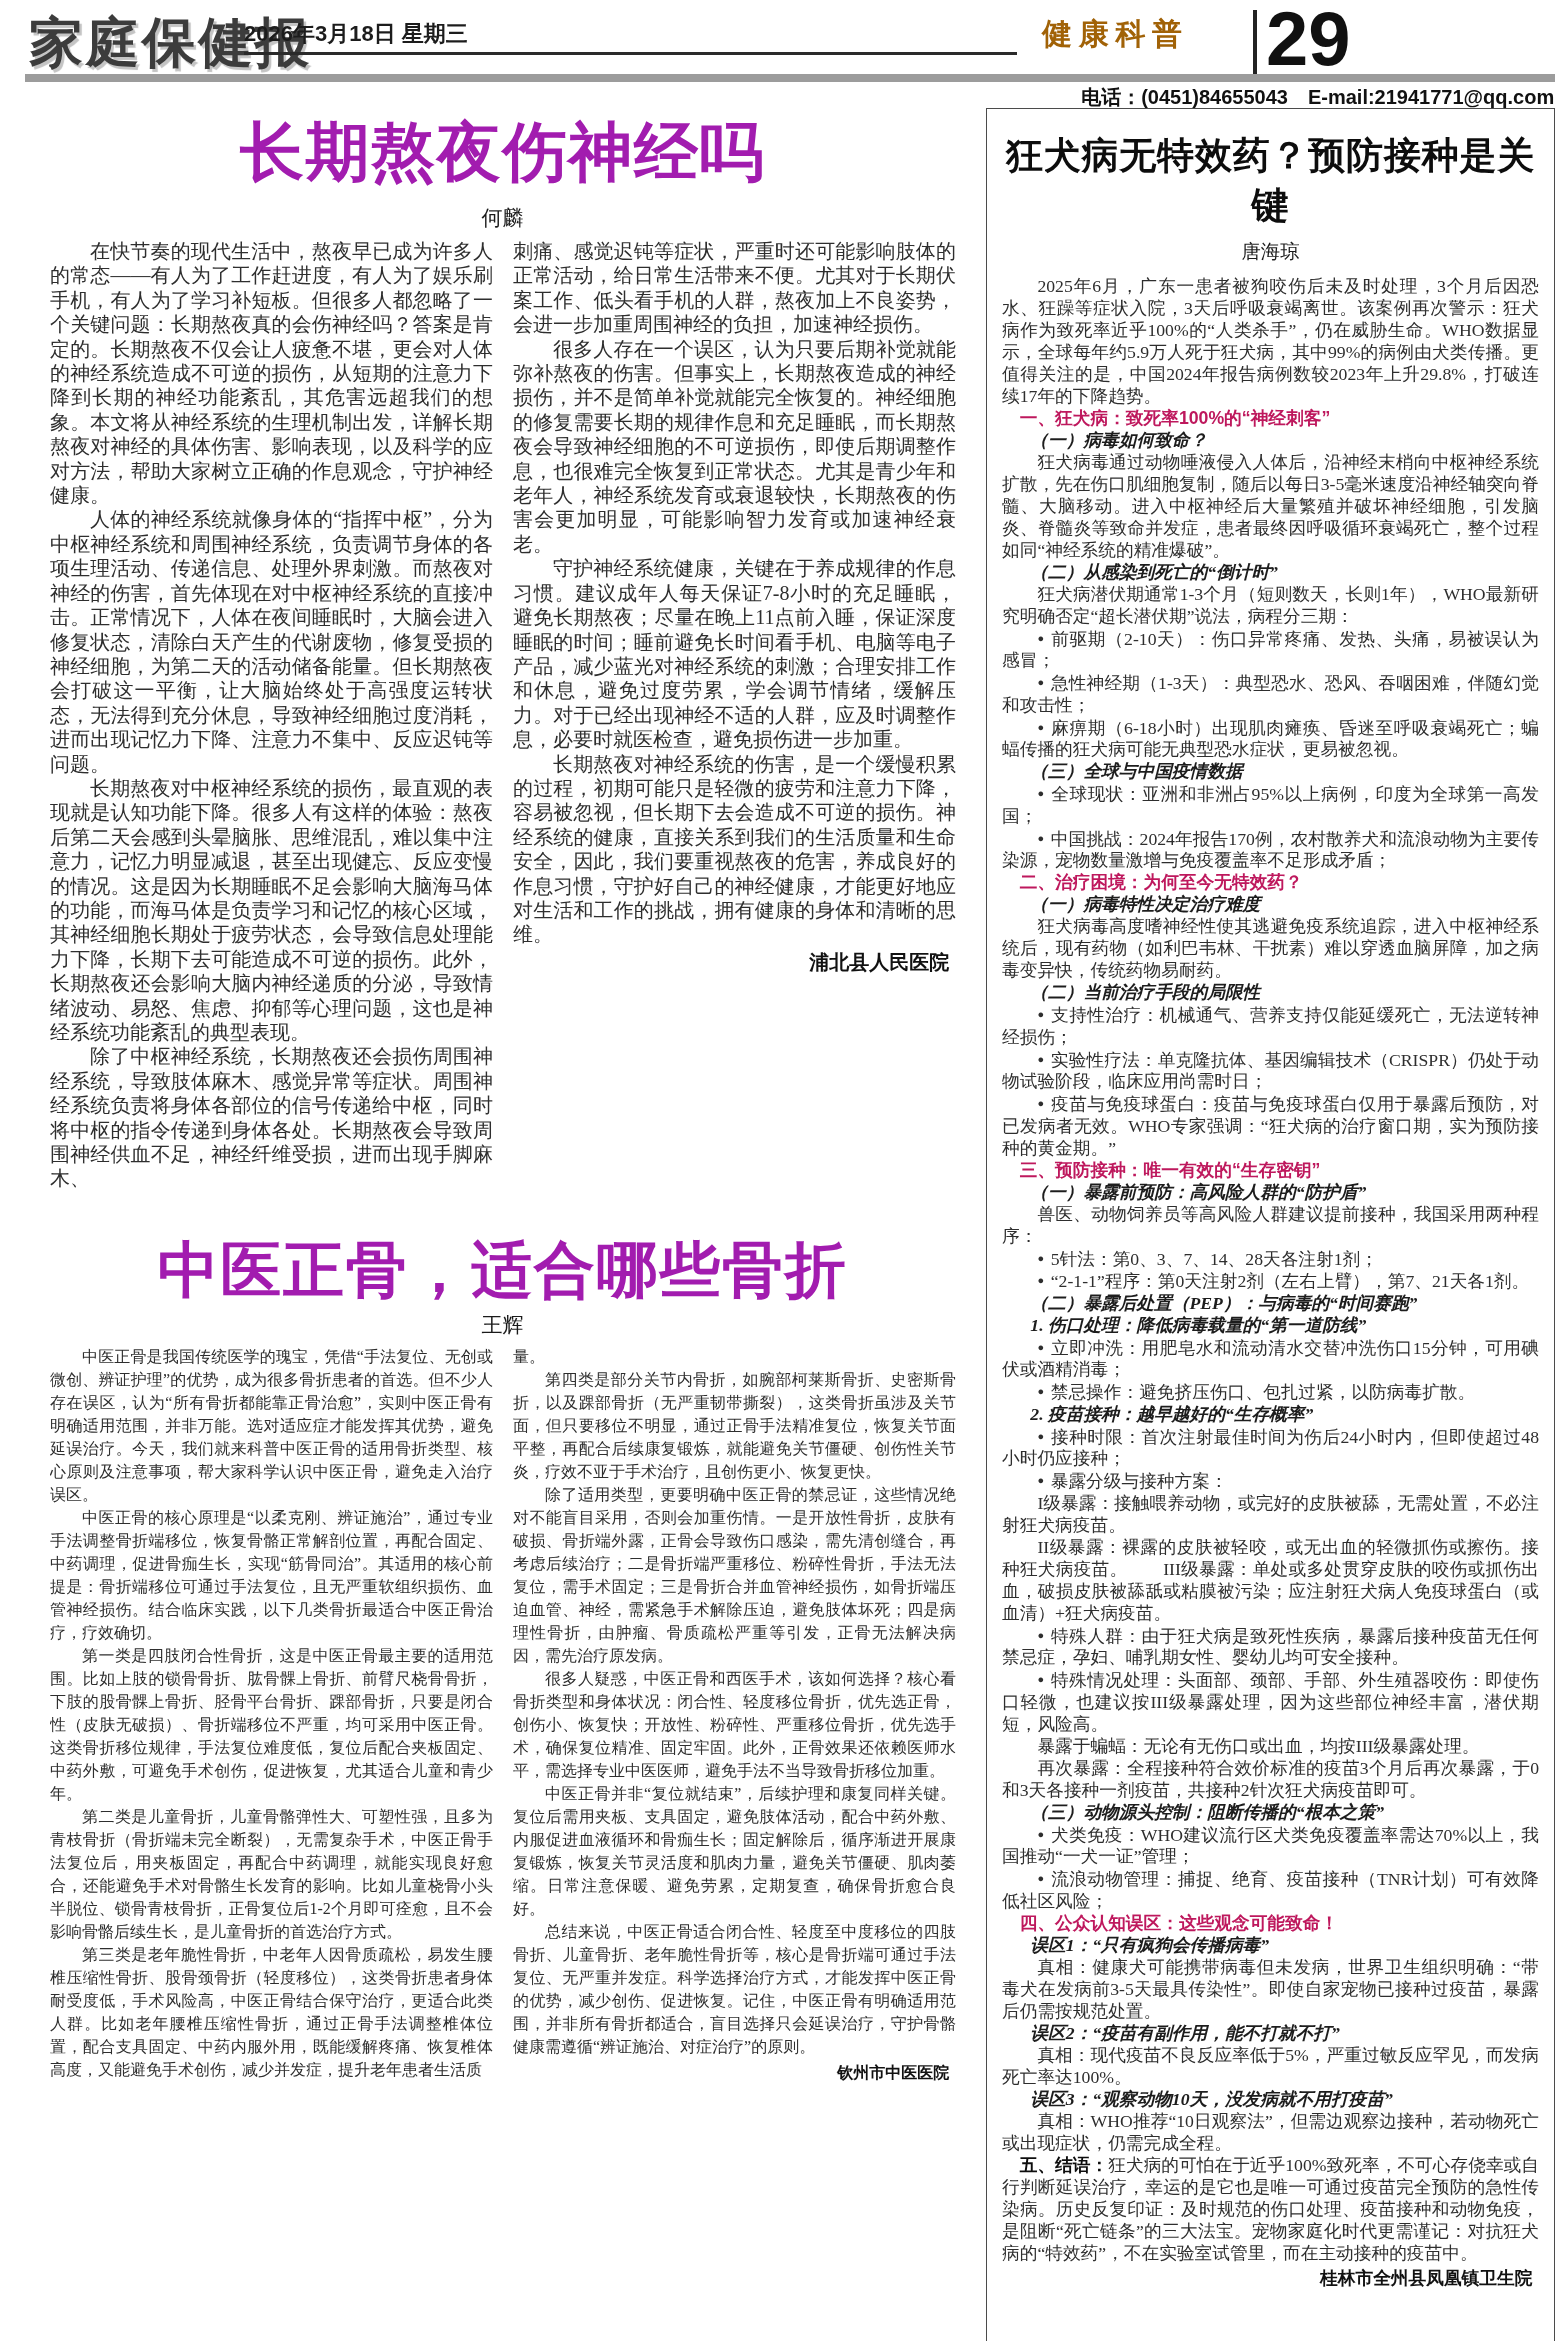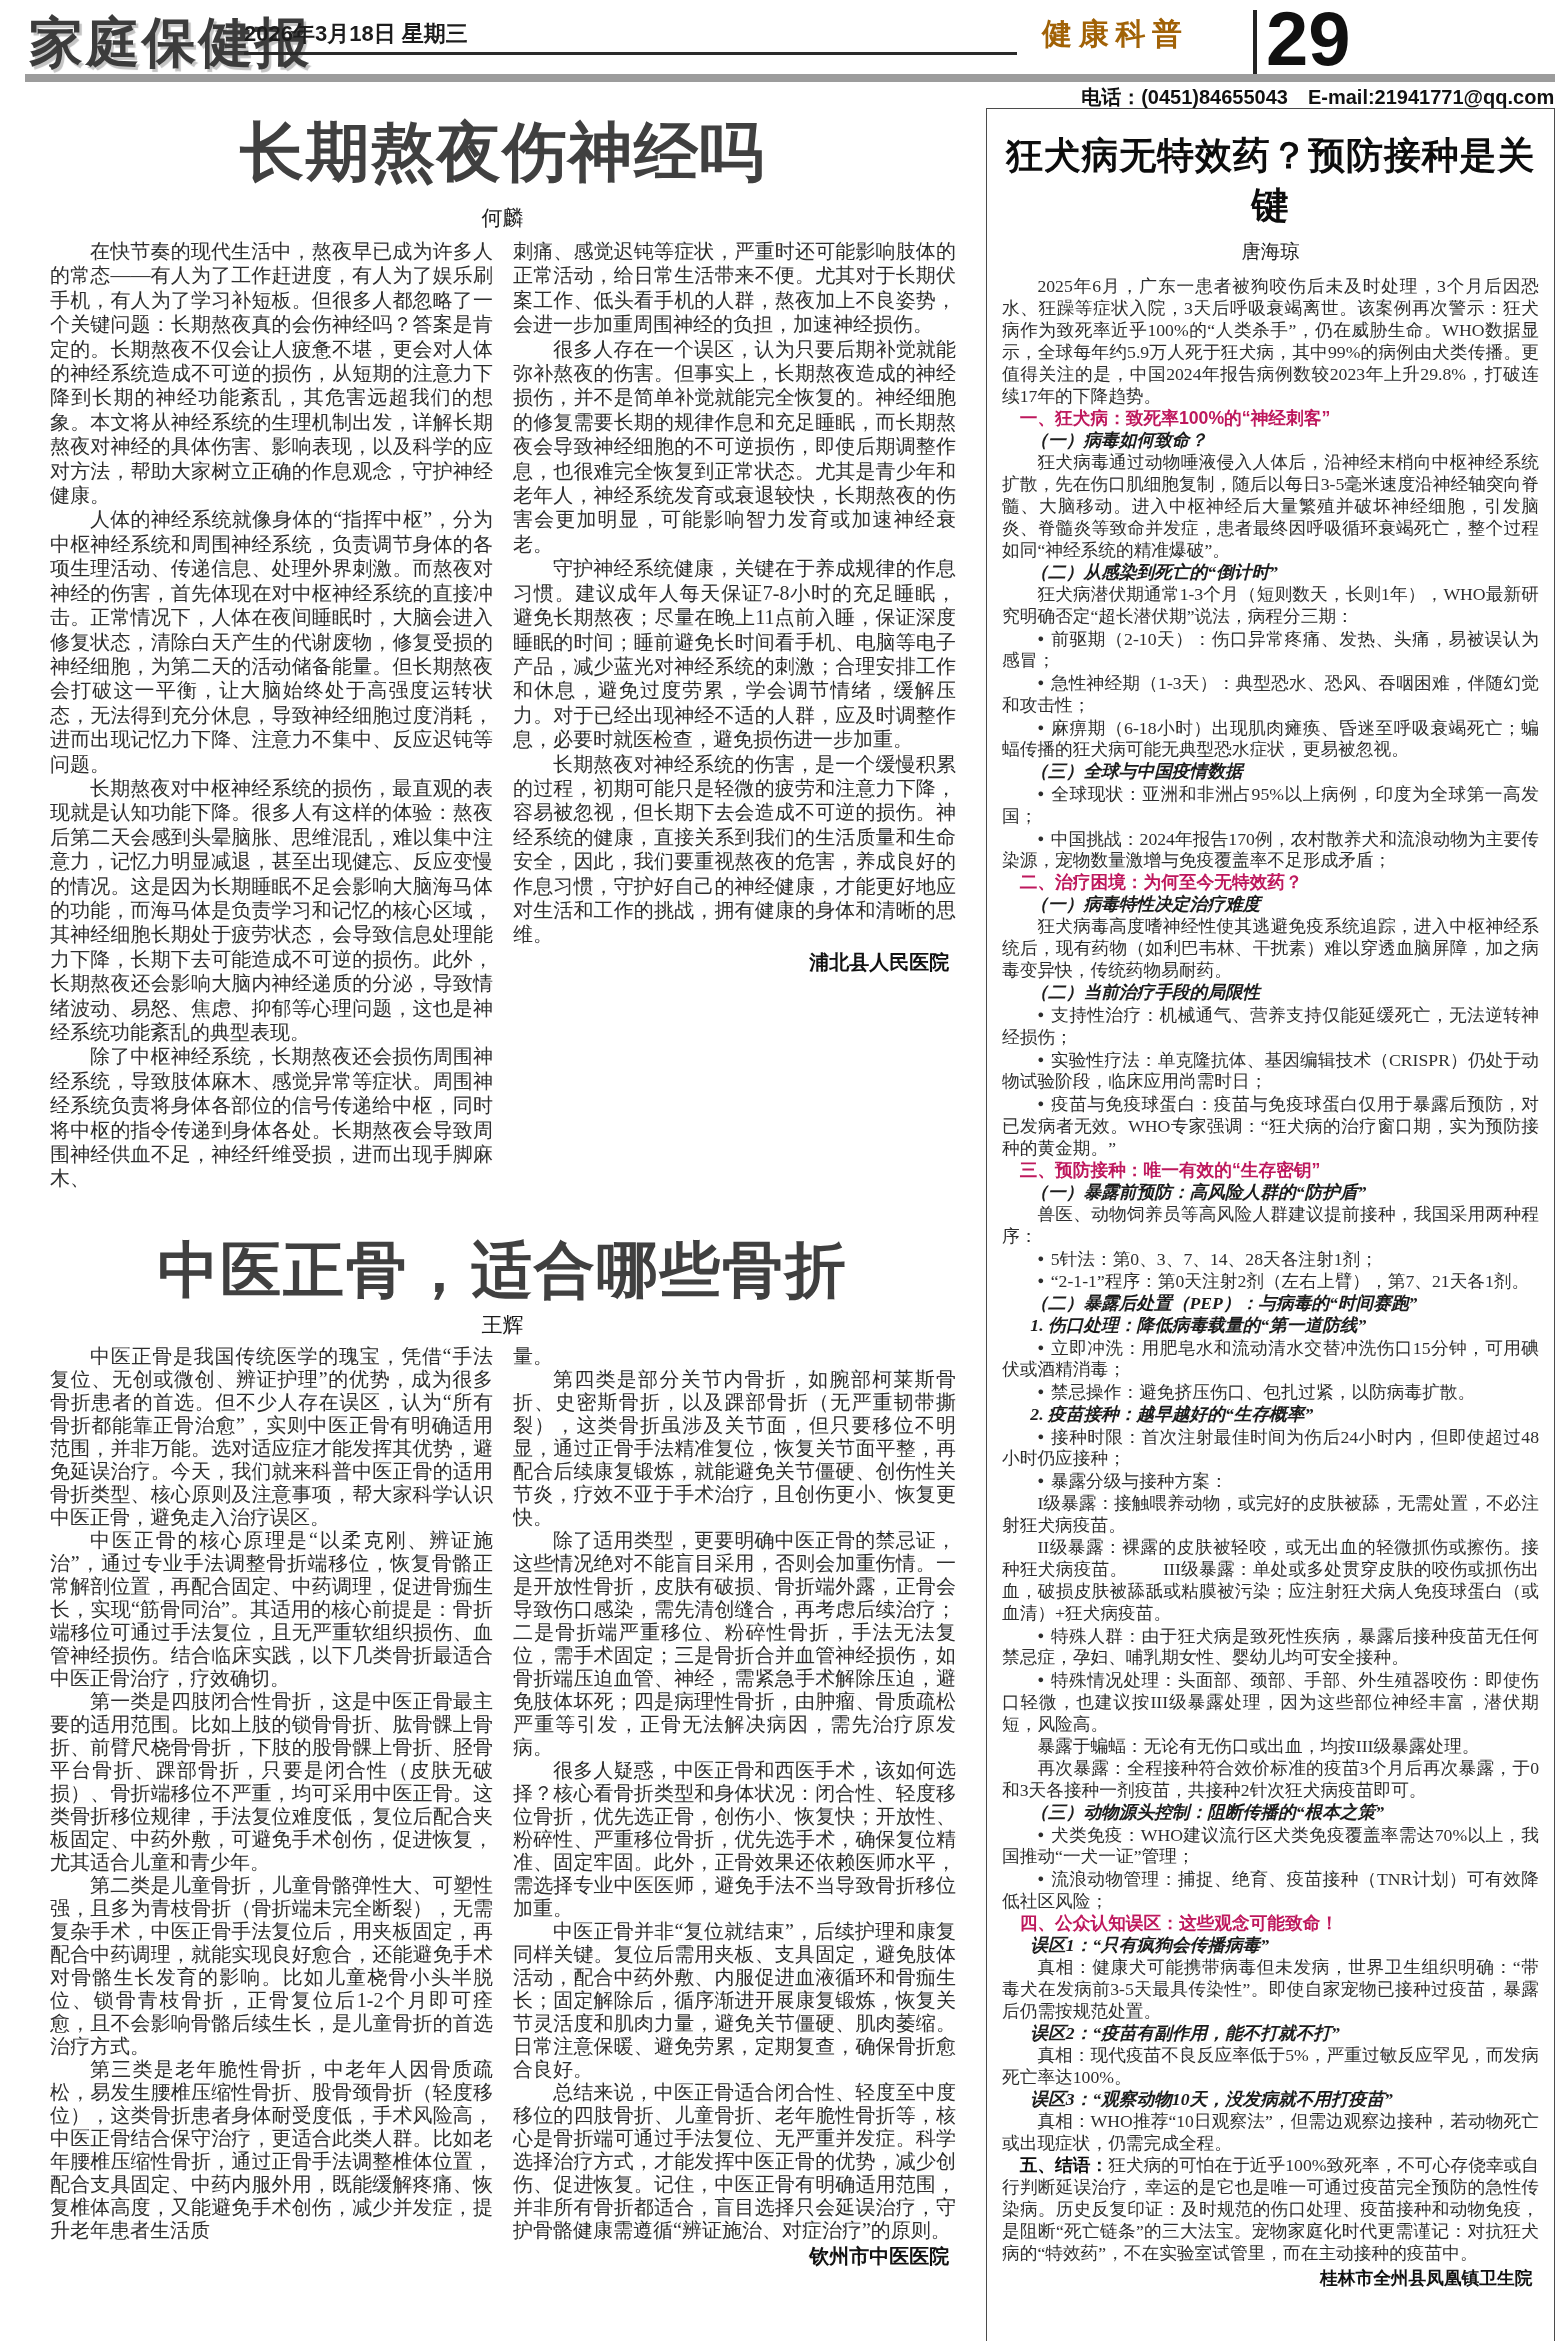--- a/index.html
+++ b/index.html
@@ -14,31 +14,31 @@
   .section-title{position:absolute;left:1042px;top:13.5px;font-family:"Liberation Sans",sans-serif;
             font-weight:700;font-size:30px;letter-spacing:6.7px;color:#a16207;}
   .pagebar{position:absolute;left:1253px;top:10px;width:4.2px;height:67px;background:#222;}
   .pagenum{position:absolute;left:1266px;top:-5px;font-family:"Liberation Sans",sans-serif;
             font-weight:700;font-size:76px;color:#111;}
   .thick-rule{position:absolute;left:25px;top:74px;width:1530px;height:7.6px;background:#9c9c9c;}
   .contact{position:absolute;right:11.8px;top:84px;font-family:"Liberation Sans",sans-serif;
             font-weight:700;font-size:20px;color:#111;}
   
   .a-title{position:absolute;left:50px;width:905px;margin:0;text-align:center;
-           font-weight:700;color:#404040;letter-spacing:1.7px;}
+           font-weight:700;color:#a21caf;letter-spacing:1.7px;}
   .a1-title{top:109px;font-size:64px;}
   .a3-title{top:1230px;font-size:61px;}
   .a-author{position:absolute;left:50px;width:905px;text-align:center;font-size:21px;color:#1a1a1a;
            font-family:"Liberation Sans",sans-serif;}
   .a1-author{top:204px;}
   .a3-author{top:1311px;}
   
   .col{position:absolute;width:443px;text-align:justify;overflow:hidden;}
   .a1 .col{font-size:20px;line-height:24.4px;height:983px;top:239px;}
-  .a3 .col{font-size:20px;line-height:23px;height:995px;top:1345px;}
+  .a3 .col{font-size:16px;line-height:23px;height:995px;top:1345px;}
   .col-left{left:50px;}
   .col-right{left:513px;}
   .col p{margin:0;}
   .blk-p{text-indent:2em;}
   .blk-c{text-indent:0;}
   .blk-by{text-align:right;font-family:"Liberation Sans",sans-serif;font-weight:700;
           padding-right:6.7px;margin-top:3.4px !important;color:#111;}
   
   .rabies-box{position:absolute;left:986px;top:108px;width:569px;height:2286px;
           border:1.7px solid #4b4b4b;box-sizing:border-box;background:#fff;overflow:hidden;}

